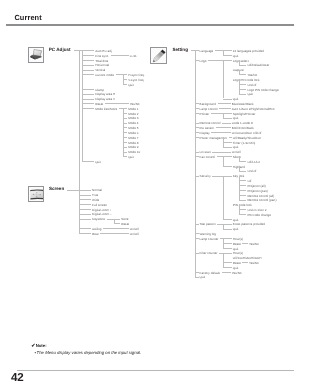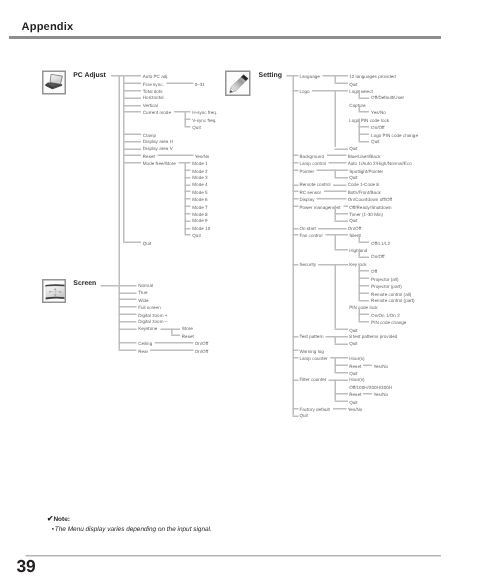--- a/index.html
+++ b/index.html
@@ -33,21 +33,21 @@
   .tnode{position:absolute;white-space:nowrap;color:#636466;line-height:4.8px;
          font-size:3.05px;letter-spacing:0.012px;transform-origin:0 0;}
   .hline{position:absolute;height:0.62px;background:#bcbec0;}
   .vline{position:absolute;width:0.62px;background:#bcbec0;}
 </style>
 </head>
 <body>
 
 <div class="page">
 
-  <div class="hdr-title">Appendix</div>
+  <div class="hdr-title">Current</div>
   <div class="hdr-rule"></div>
 
   <div class="iconbox" id="icon-pc" style="left:28.2px;top:47.2px;width:16px;height:15.8px;">
     <svg width="13.4" height="13.2" viewBox="0 0 100 100" style="left:0.6px;top:1.1px;">
       <defs>
         <linearGradient id="scr" x1="0.1" y1="0" x2="0.55" y2="1">
           <stop offset="0" stop-color="#f7f7f7"></stop>
             <stop offset="0.45" stop-color="#d2d2d2"></stop>
           <stop offset="0.8" stop-color="#a8a8a8"></stop>
             <stop offset="1" stop-color="#c9c9c9"></stop>
@@ -371,14 +371,14 @@
       <div class="hline" style="left: 194.5px; top: 276.84px; width: 4.1px;"></div>
       <div class="tnode" style="left: 199.6px; top: 275.49px;">Quit</div>
     </div>
 
   <div class="note">
     <div class="note-hd"><span class="note-chk">✔</span><span>Note:</span></div>
     <div class="note-li"><span class="note-bul">•</span><span>The Menu display varies depending on the input signal.</span></div>
   </div>
 
   <div class="ftr-rule"></div>
-  <div class="pageno">39</div>
+  <div class="pageno">42</div>
 </div>
 
 </body></html>

